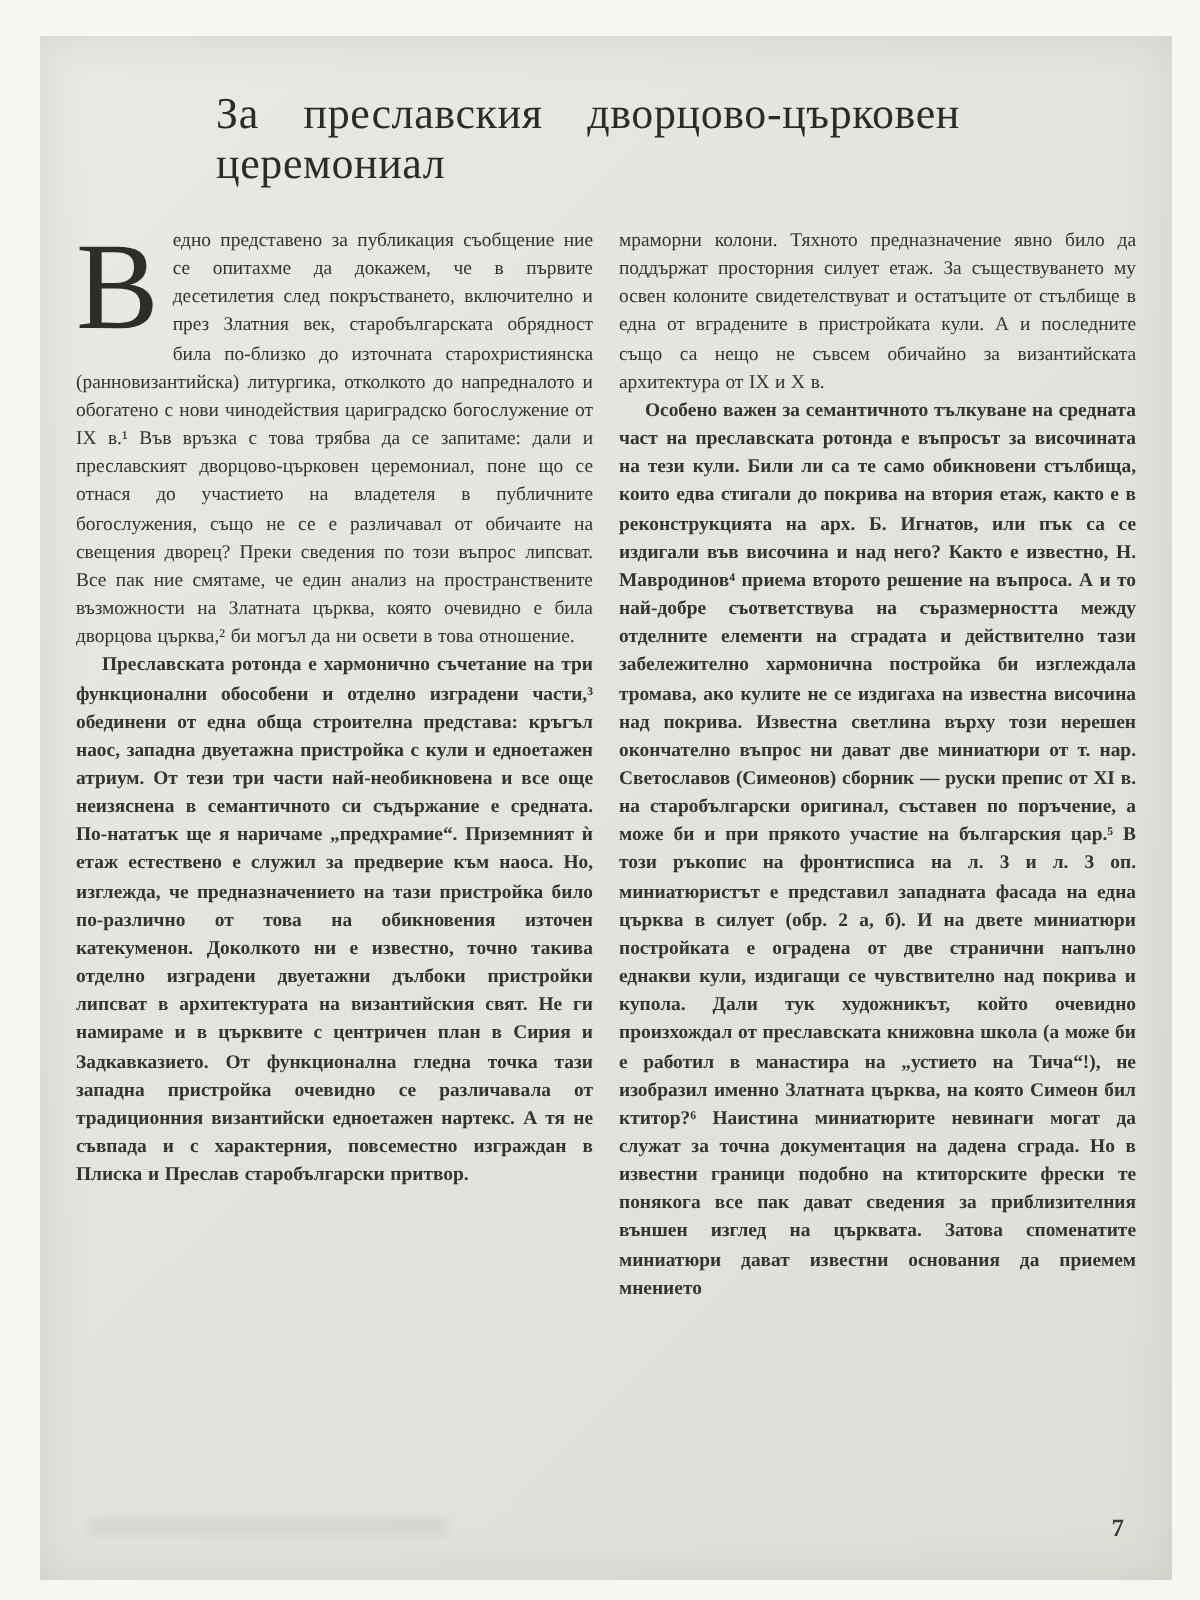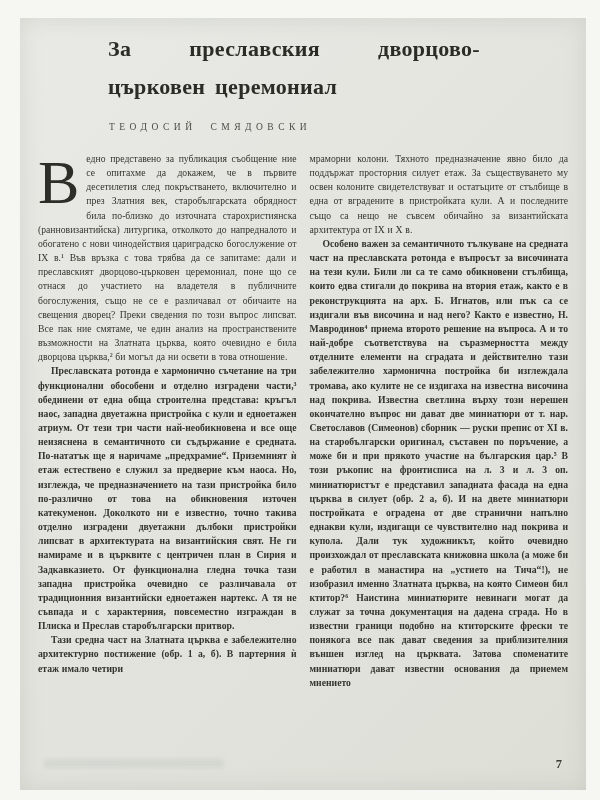--- a/index.html
+++ b/index.html
@@ -20,25 +20,25 @@
   .page {
     position: absolute;
     left: 20px;
     top: 18px;
     right: 14px;
     bottom: 10px;
     background: linear-gradient(135deg, #e9eae5 0%, #e3e4de 45%, #dddfd7 100%);
     box-shadow: inset 0 0 22px rgba(150,155,145,0.25);
   }
   .title {
-    margin: 12px 0 0 88px;
+    margin: 26px 0 0 88px;
     width: 372px;
     font-size: 22px;
-    line-height: 38px;
-    font-weight: 700;
+    line-height: 25px;
+    font-weight: 400;
     color: #2c2c27;
     text-align: justify;
     letter-spacing: 0.3px;
     word-spacing: 4px;
   }
   .author {
     margin: 16px 0 0 89px;
     font-size: 9.5px;
     letter-spacing: 4.5px;
     word-spacing: 7px;
@@ -90,30 +90,28 @@
   }
 </style>
 </head>
 <body>
 
 <div class="scan">
   <div class="page">
 
     <h1 class="title">За преславския дворцово-църковен церемониал</h1>
 
-    <div class="author">ТЕОДОСИЙ СМЯДОВСКИ</div>
 
     <div class="columns">
 
       <div class="col">
         <p>
           <span class="dropcap">В</span><span>едно представено за публикация съобщение ние се опитахме да докажем, че в първите десетилетия след покръстването, включително и през Златния век, старобългарската обрядност била по-близко до източната старохристиянска (ранновизантийска) литургика, отколкото до напредналото и обогатено с нови чинодействия цариградско богослужение от IX в.¹ Във връзка с това трябва да се запитаме: дали и преславският дворцово-църковен церемониал, поне що се отнася до участието на владетеля в публичните богослужения, също не се е различавал от обичаите на свещения дворец? Преки сведения по този въпрос липсват. Все пак ние смятаме, че един анализ на пространствените възможности на Златната църква, която очевидно е била дворцова църква,² би могъл да ни освети в това отношение.</span>
         </p>
         <p class="indent">Преславската ротонда е хармонично съчетание на три функционални обособени и отделно изградени части,³ обединени от една обща строителна представа: кръгъл наос, западна двуетажна пристройка с кули и едноетажен атриум. От тези три части най-необикновена и все още неизяснена в семантичното си съдържание е средната. По-нататък ще я наричаме „предхрамие“. Приземният ѝ етаж естествено е служил за предверие към наоса. Но, изглежда, че предназначението на тази пристройка било по-различно от това на обикновения източен катекуменон. Доколкото ни е известно, точно такива отделно изградени двуетажни дълбоки пристройки липсват в архитектурата на византийския свят. Не ги намираме и в църквите с центричен план в Сирия и Задкавказието. От функционална гледна точка тази западна пристройка очевидно се различавала от традиционния византийски едноетажен нартекс. А тя не съвпада и с характерния, повсеместно изграждан в Плиска и Преслав старобългарски притвор.</p>
-        <p class="indent">Тази средна част на Златната църква е забележително архитектурно постижение (обр. 1 а, б). В партерния ѝ етаж имало четири</p>
       </div>
 
       <div class="col">
         <p>мраморни колони. Тяхното предназначение явно било да поддържат просторния силует етаж. За съществуването му освен колоните свидетелствуват и остатъците от стълбище в една от вградените в пристройката кули. А и последните също са нещо не съвсем обичайно за византийската архитектура от IX и X в.</p>
         <p class="indent">Особено важен за семантичното тълкуване на средната част на преславската ротонда е въпросът за височината на тези кули. Били ли са те само обикновени стълбища, които едва стигали до покрива на втория етаж, както е в реконструкцията на арх. Б. Игнатов, или пък са се издигали във височина и над него? Както е известно, Н. Мавродинов⁴ приема второто решение на въпроса. А и то най-добре съответствува на съразмерността между отделните елементи на сградата и действително тази забележително хармонична постройка би изглеждала тромава, ако кулите не се издигаха на известна височина над покрива. Известна светлина върху този нерешен окончателно въпрос ни дават две миниатюри от т. нар. Светославов (Симеонов) сборник — руски препис от XI в. на старобългарски оригинал, съставен по поръчение, а може би и при прякото участие на българския цар.⁵ В този ръкопис на фронтисписа на л. 3 и л. 3 оп. миниатюристът е представил западната фасада на една църква в силует (обр. 2 а, б). И на двете миниатюри постройката е оградена от две странични напълно еднакви кули, издигащи се чувствително над покрива и купола. Дали тук художникът, който очевидно произхождал от преславската книжовна школа (а може би е работил в манастира на „устието на Тича“!), не изобразил именно Златната църква, на която Симеон бил ктитор?⁶ Наистина миниатюрите невинаги могат да служат за точна документация на дадена сграда. Но в известни граници подобно на ктиторските фрески те понякога все пак дават сведения за приблизителния външен изглед на църквата. Затова споменатите миниатюри дават известни основания да приемем мнението</p>
       </div>
 
     </div>
 
     <div class="showthrough"></div>

